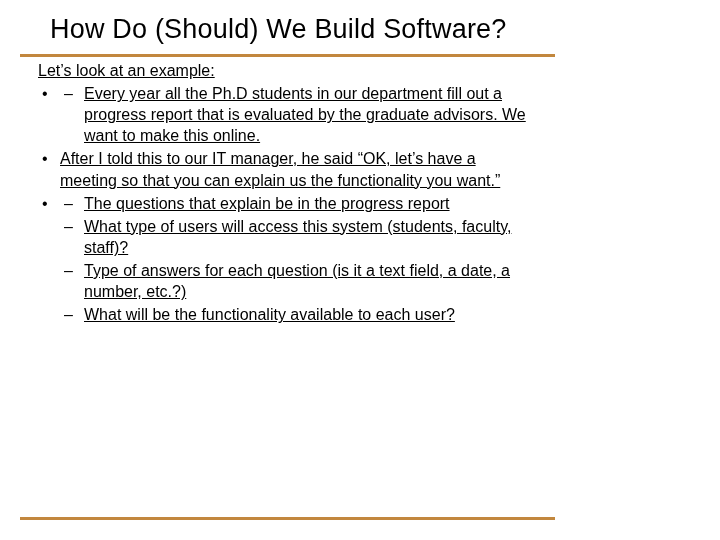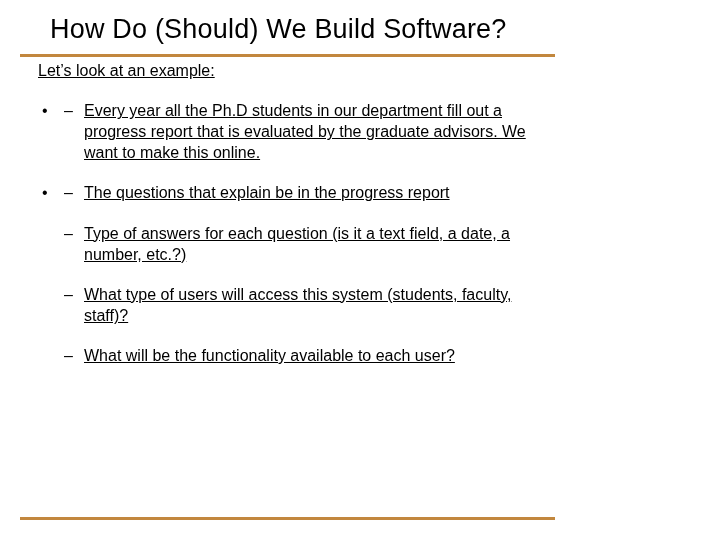--- a/index.html
+++ b/index.html
@@ -7,21 +7,21 @@
   .slide { width: 575px; height: 540px; position: relative; padding: 0; }
   .title-wrap { padding: 14px 0 0 50px; }
   .title { font-size: 27px; font-weight: 400; color: #000; letter-spacing: 0.2px; }
   .rule-top { position: absolute; left: 20px; right: 20px; top: 54px; height: 3px; background: #c2873e; }
   .body { position: absolute; left: 38px; right: 40px; top: 60px; font-size: 16px; line-height: 1.32; text-decoration: underline; }
   .intro { margin-bottom: 2px; }
   ul.b1 { list-style: none; padding-left: 0; }
   ul.b1 > li { position: relative; padding-left: 22px; margin-top: 2px; }
   ul.b1 > li::before { content: "•"; position: absolute; left: 4px; top: 0; }
   ul.b2 { list-style: none; padding-left: 0; }
-  ul.b2 > li { position: relative; padding-left: 24px; margin-top: 19px; }
+  ul.b2 > li { position: relative; padding-left: 24px; margin-top: 2px; }
   ul.b2 > li::before { content: "–"; position: absolute; left: 4px; top: 0; }
   .rule-bottom { position: absolute; left: 20px; right: 20px; bottom: 20px; height: 3px; background: #c2873e; }
 </style>
 </head>
 <body>
 <div class="slide">
 
   <div class="title-wrap">
     <div class="title">How Do (Should) We Build Software?</div>
   </div>
@@ -29,24 +29,27 @@
 
   <div class="body">
     <div class="intro">Let’s look at an example:</div>
     <ul class="b1">
       <li>
         <ul class="b2">
           <li>Every year all the Ph.D students in our department fill out a progress report that is evaluated by the graduate advisors. We want to make this online.</li>
         </ul>
       </li>
       <li>
+        <span>After I told this to our IT manager, he said “OK, let’s have a meeting so that you  can explain us the functionality you want.”</span>
+      </li>
+      <li>
         <ul class="b2">
           <li>The questions that explain be in the progress report</li>
+          <li>What type of users will access this system (students, faculty, staff)?</li>
           <li>Type of answers for each question (is it a text field, a date, a number, etc.?)</li>
-          <li>What type of users will access this system (students, faculty, staff)?</li>
           <li>What will be the functionality available to each user?</li>
         </ul>
       </li>
     </ul>
   </div>
 
   <div class="rule-bottom"></div>
 </div>
 
 </body></html>

